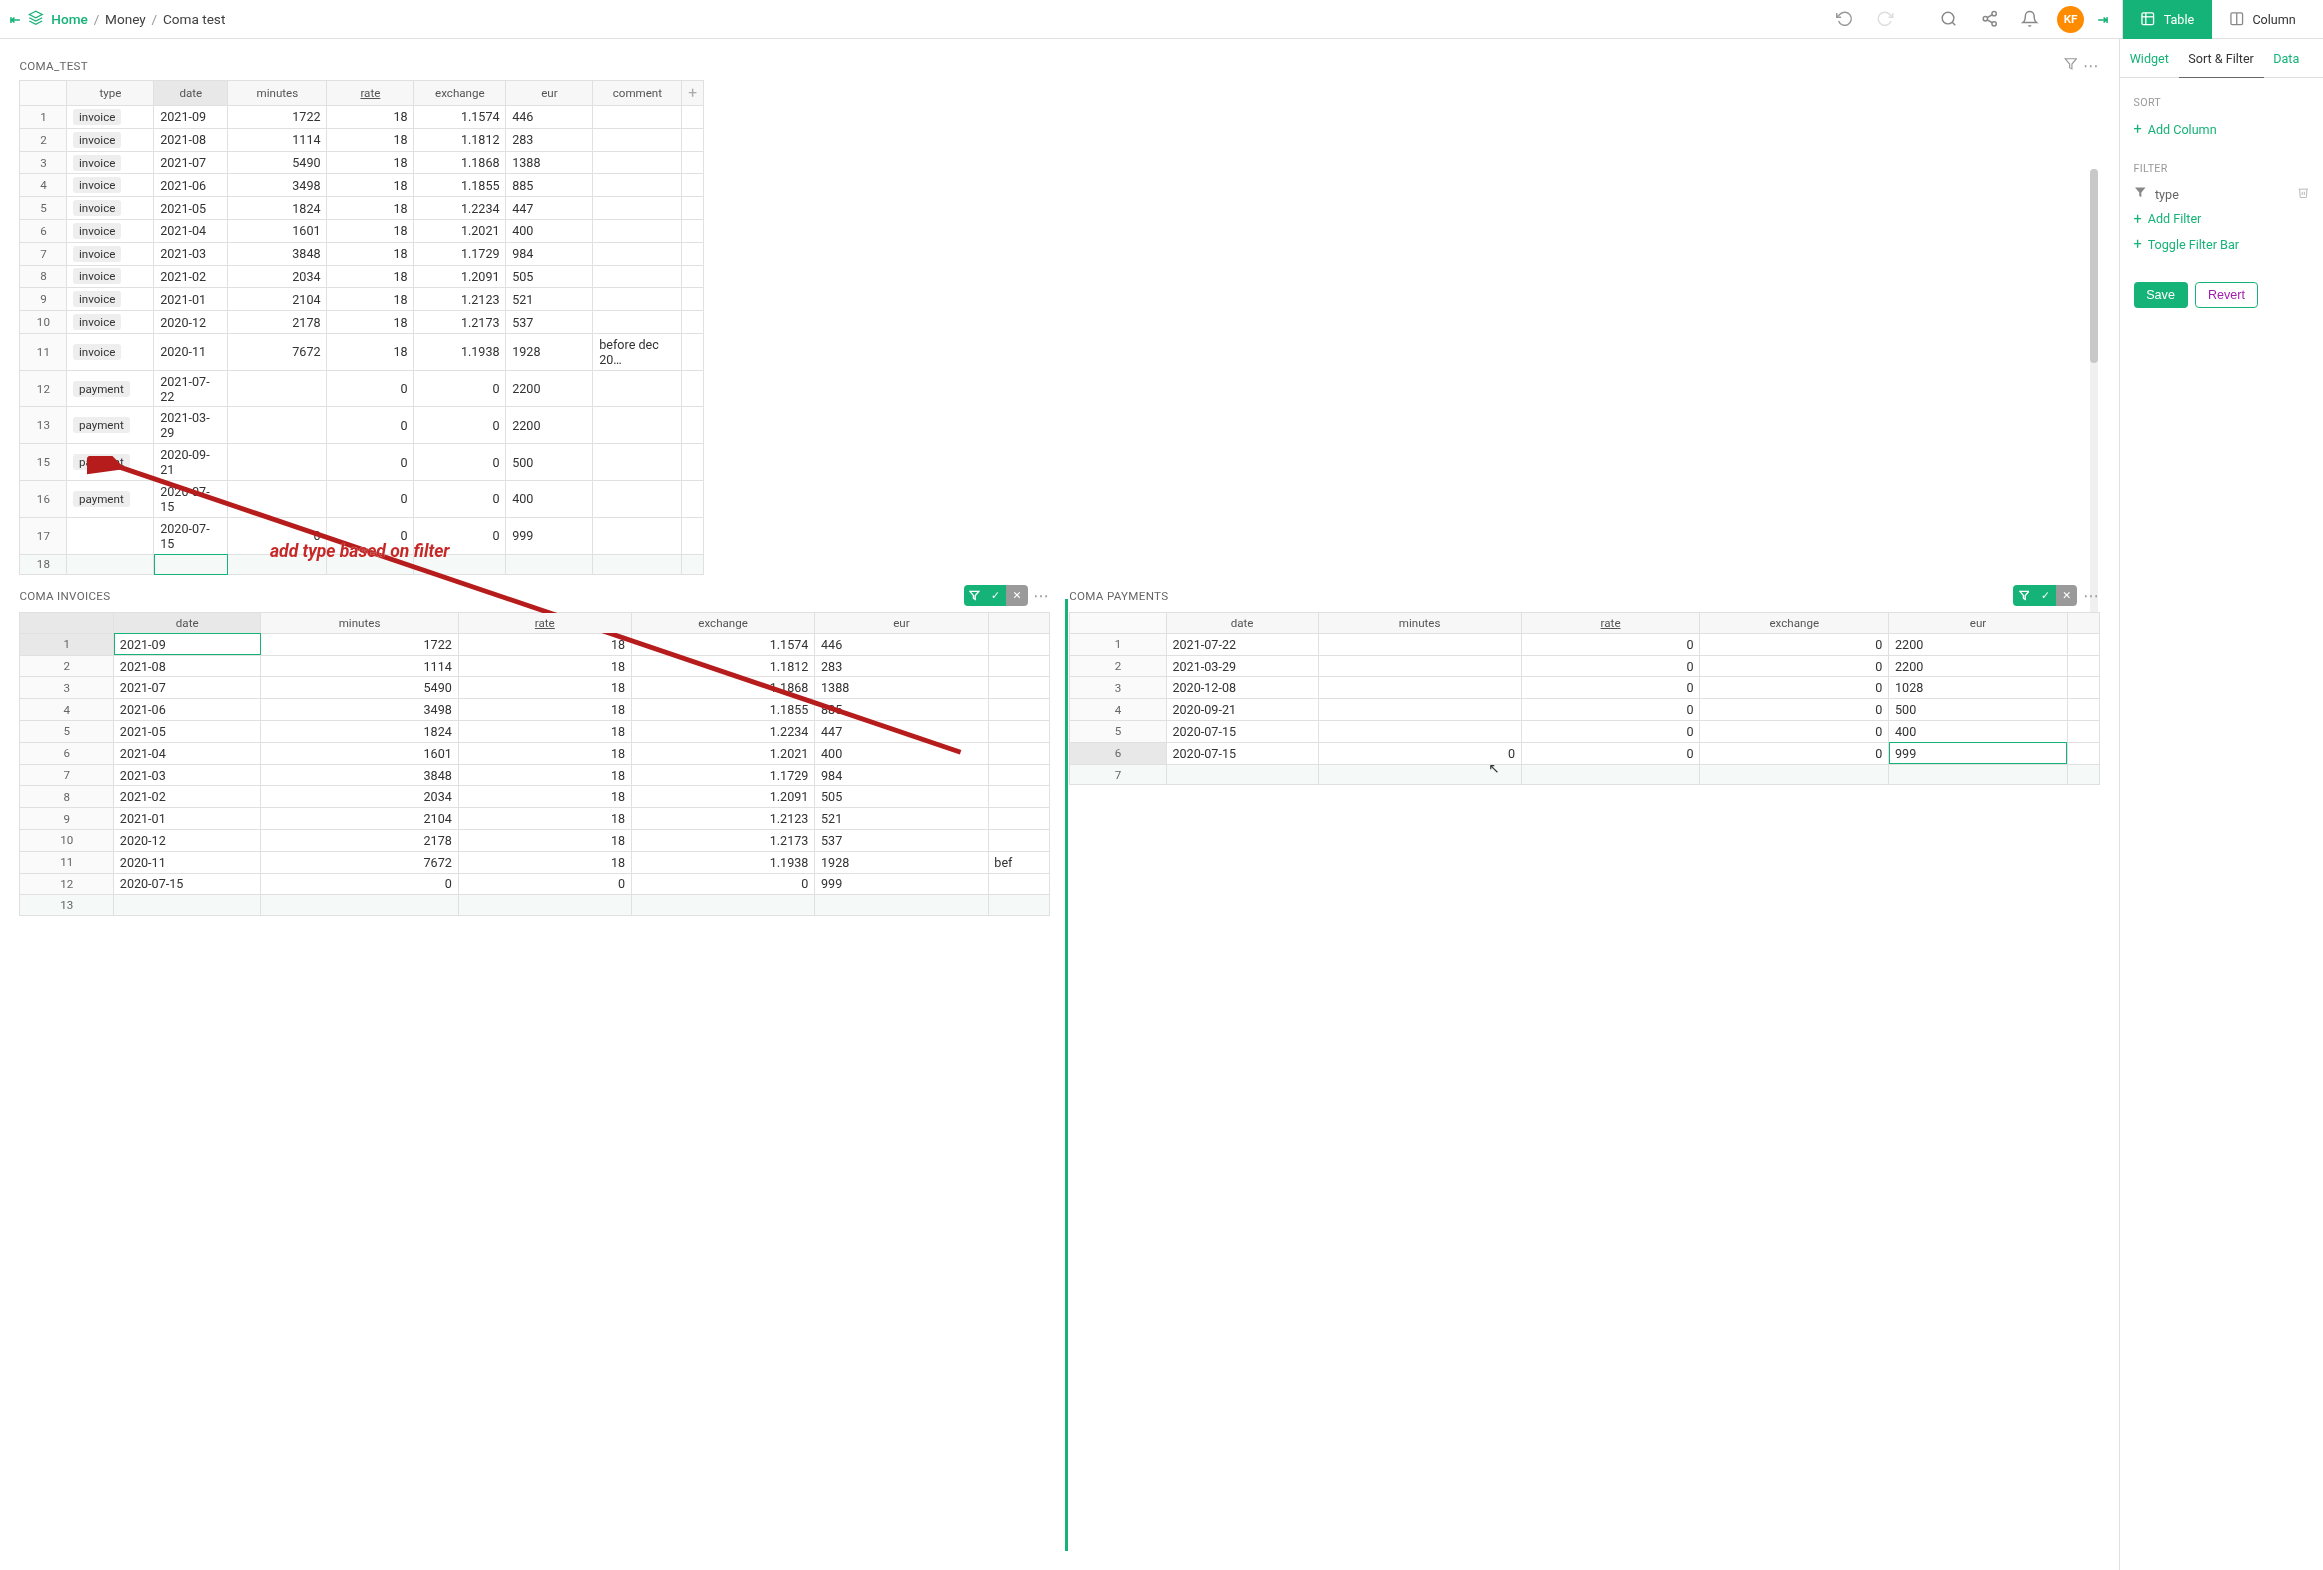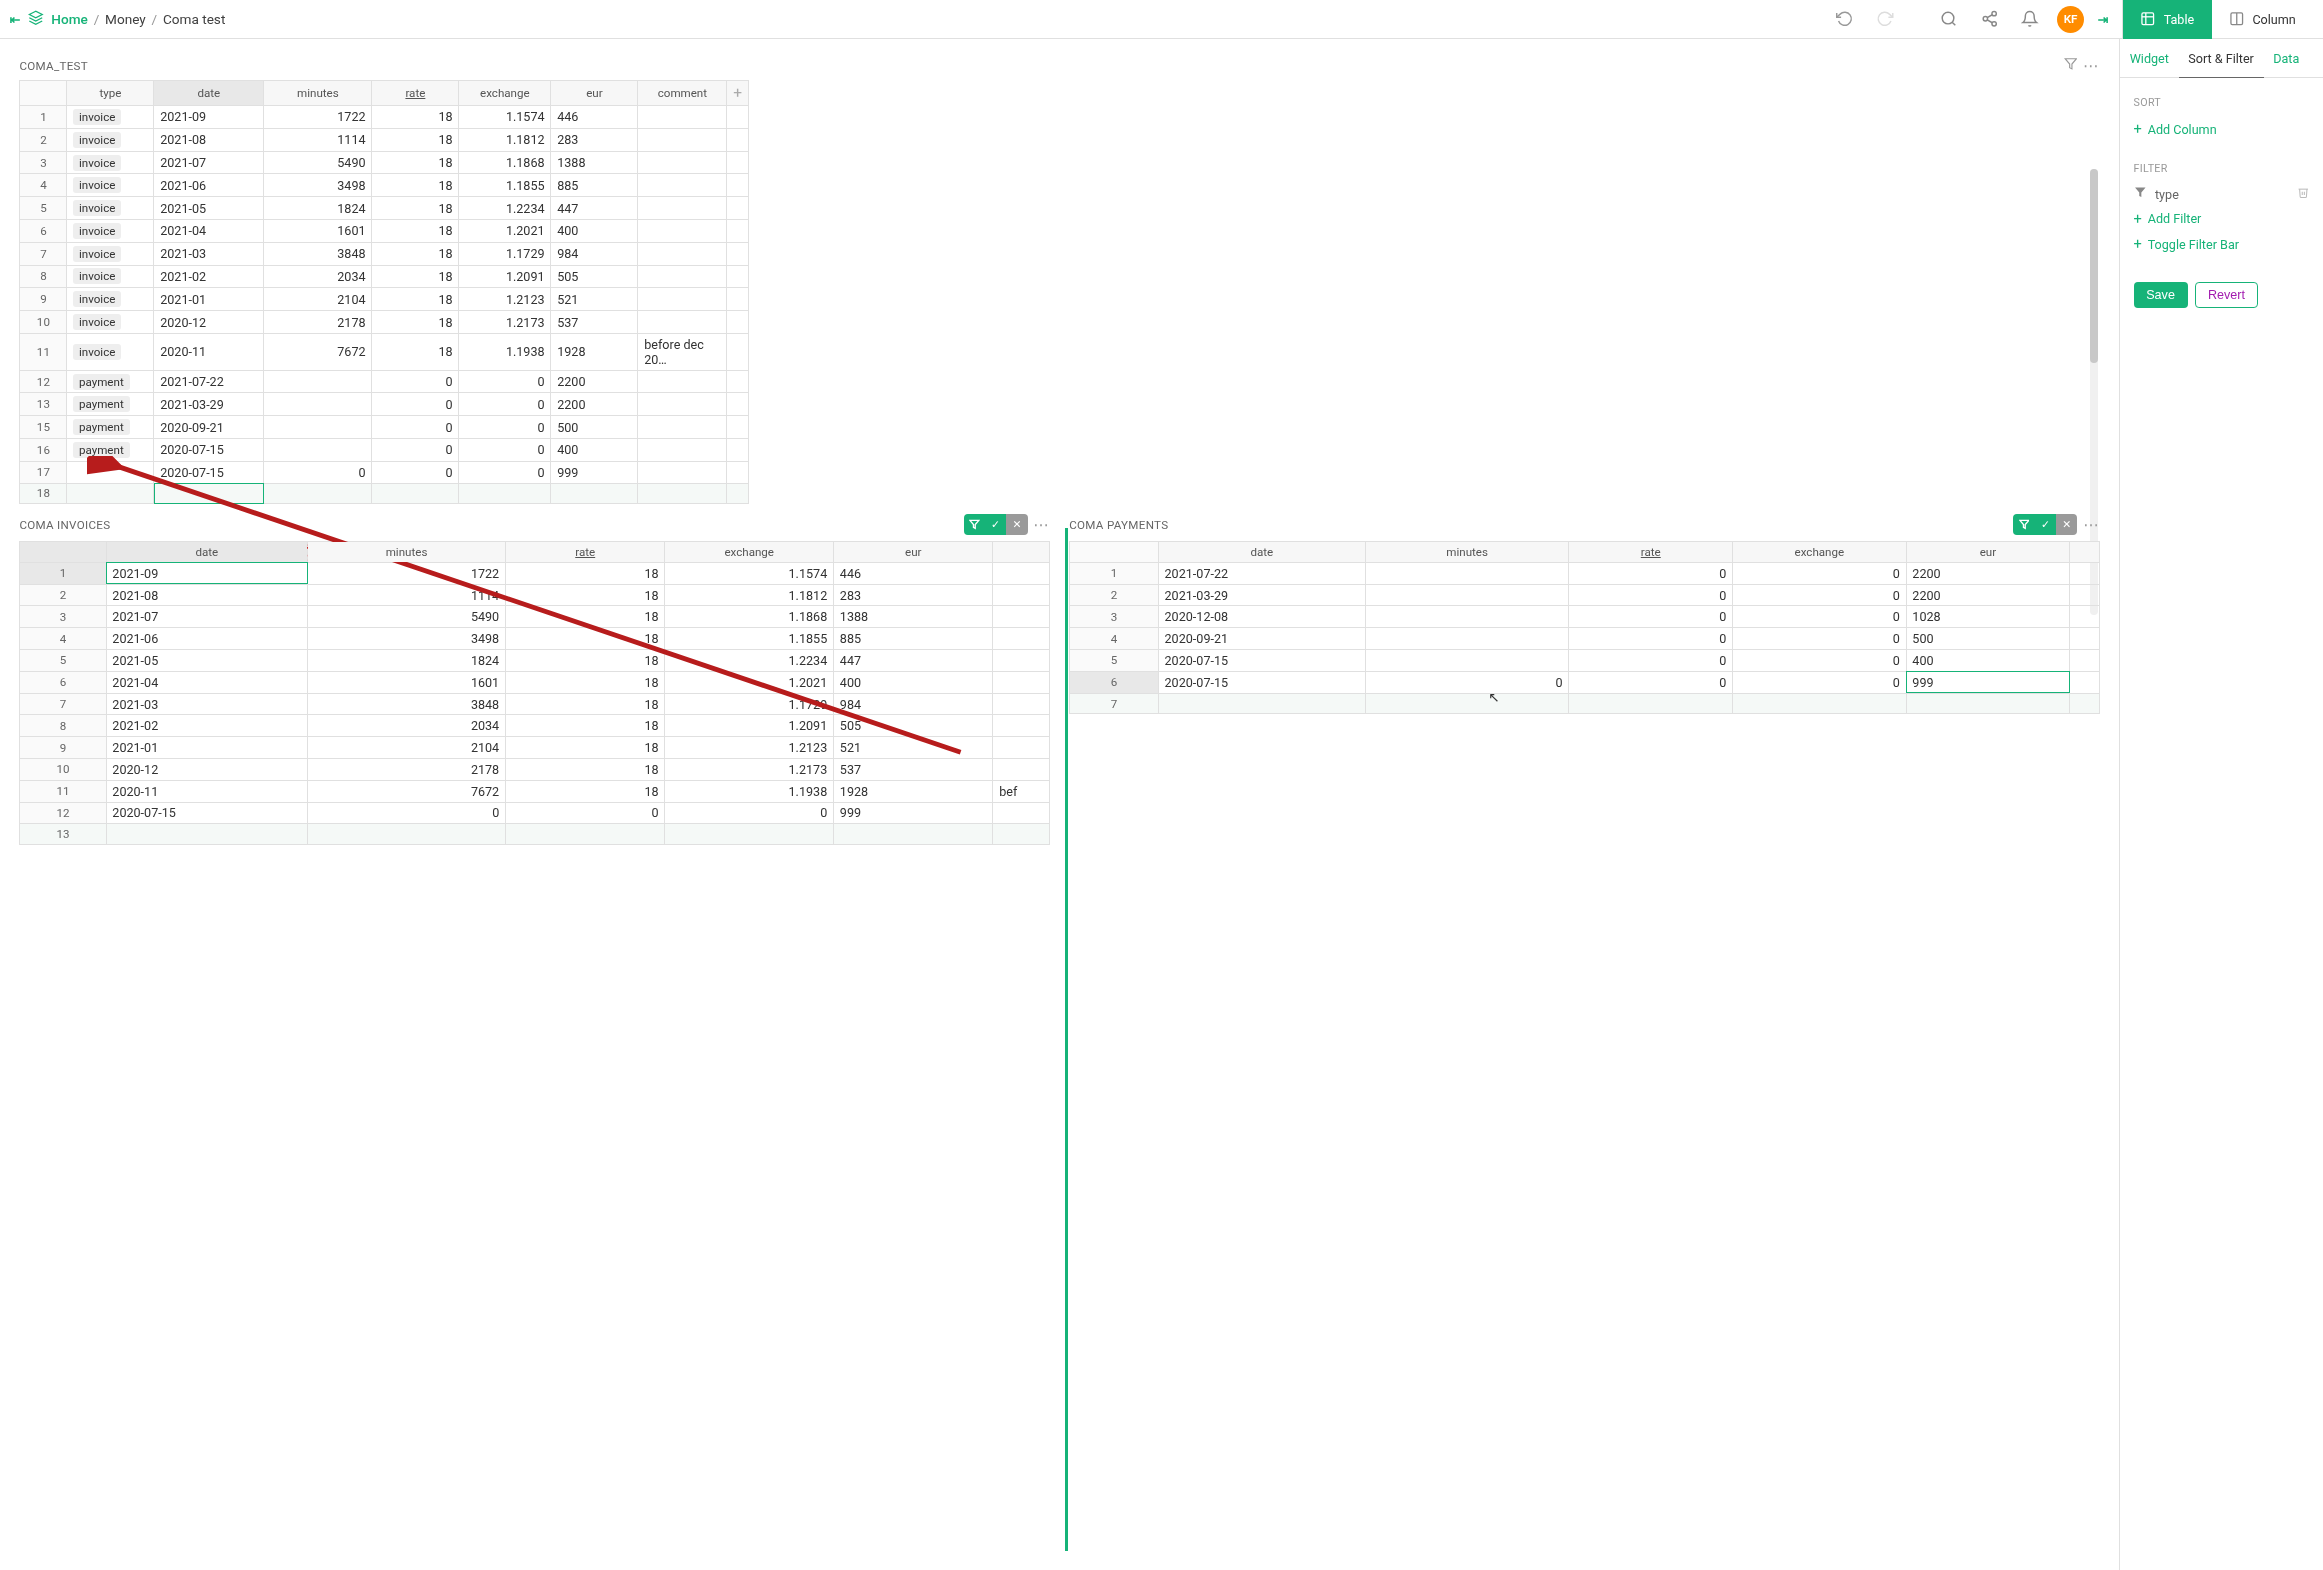--- a/index.html
+++ b/index.html
@@ -46,22 +46,22 @@
   .grid .rownum { text-align: center; color: #666; background: #fafafa; width: 47px; font-size: 11.6px; }
   .grid .rownum.selected { background: #e8e8e8; }
   .grid .num { text-align: right; }
   .grid .tag { background: #eee; padding: 1px 5.8px; border-radius: 2.9px; font-size: 11.6px; display:inline-block; }
   .grid .addcol { width: 21.3px; text-align: center; color: #aaa; font-size: 15.5px; cursor:pointer; }
   .grid tr.newrow td { background: #f5f9f7; }
   .grid td.cursor-cell { outline: 1.9px solid #16b378; outline-offset: -1.9px; }
   .grid td.edit-cell { outline: 1.9px solid #16b378; outline-offset: -1.9px; }
   
   .col-type { width: 87px; }
-  .col-date { width: 110px; }
-  .col-min { width: 108px; margin-top: 42px; }
+  .col-date { width: 74px; }
+  .col-min { width: 99px; margin-top: 42px; }
   .col-rate { width: 87px; text-decoration: underline; }
   .col-exch { width: 92px; }
   .col-eur { width: 87px; }
   .col-comm { width: 89px; }
   
   .bottom-sections { display: flex; gap: 19.4px; padding: 0 19.4px 19.4px 19.4px; flex:1; }
   .bottom-section { flex: 1; display:flex; flex-direction:column; }
   .payments-wrap { position:relative; }
   .green-bar { position:absolute; left:-3.9px; top:13.6px; bottom:0; width:2.9px; background:#16b378; }
   

